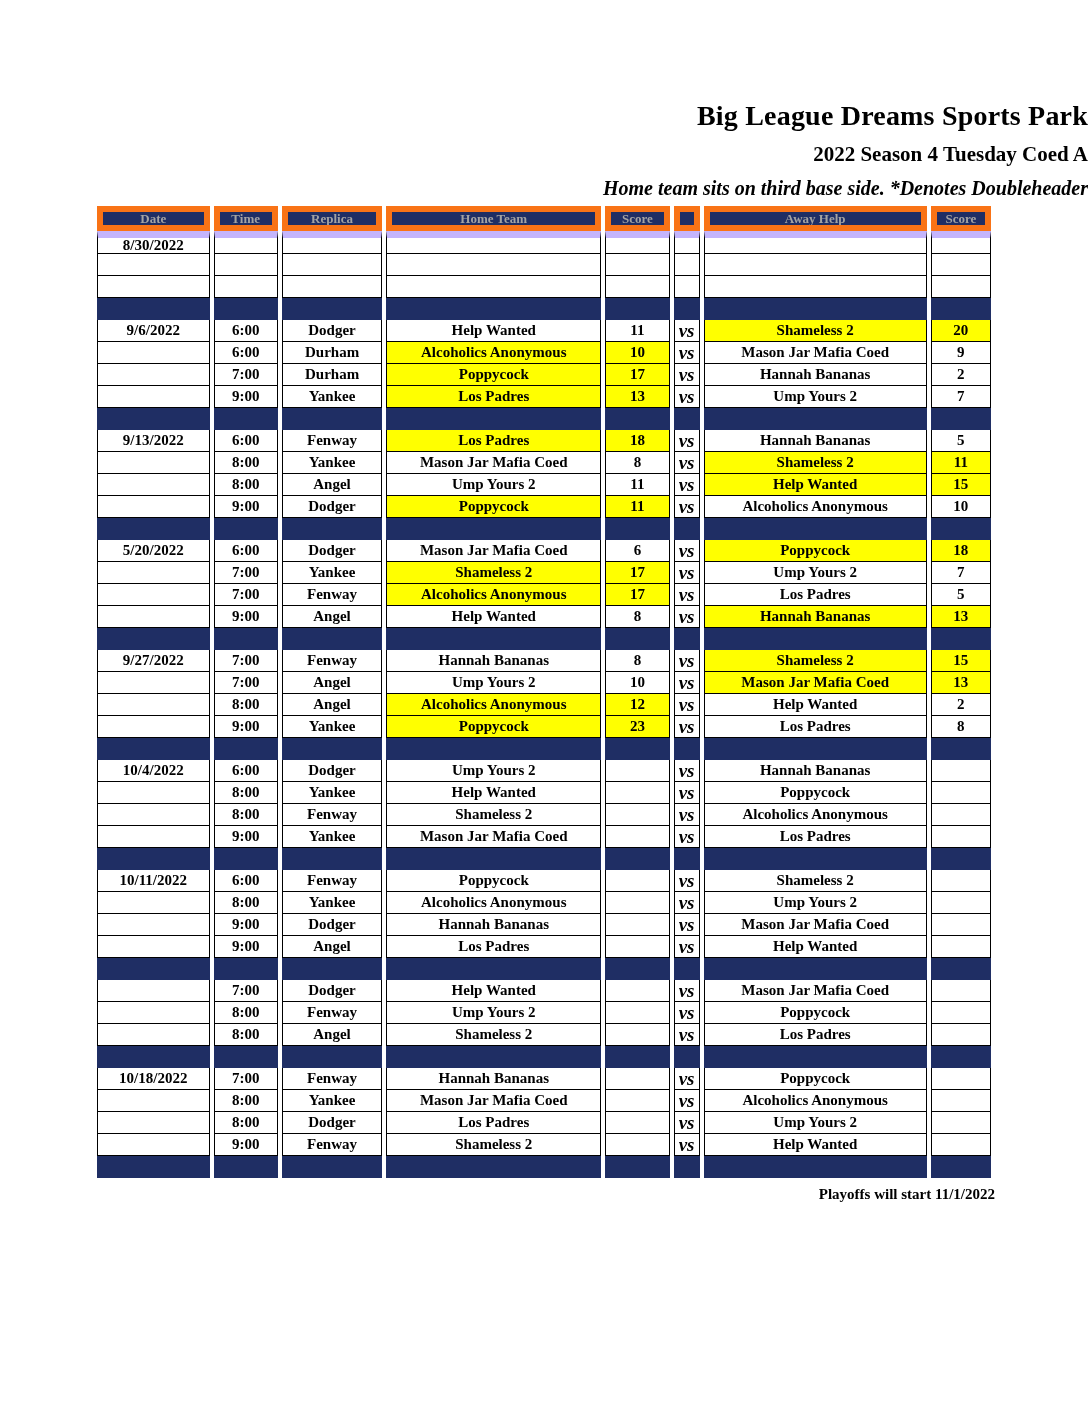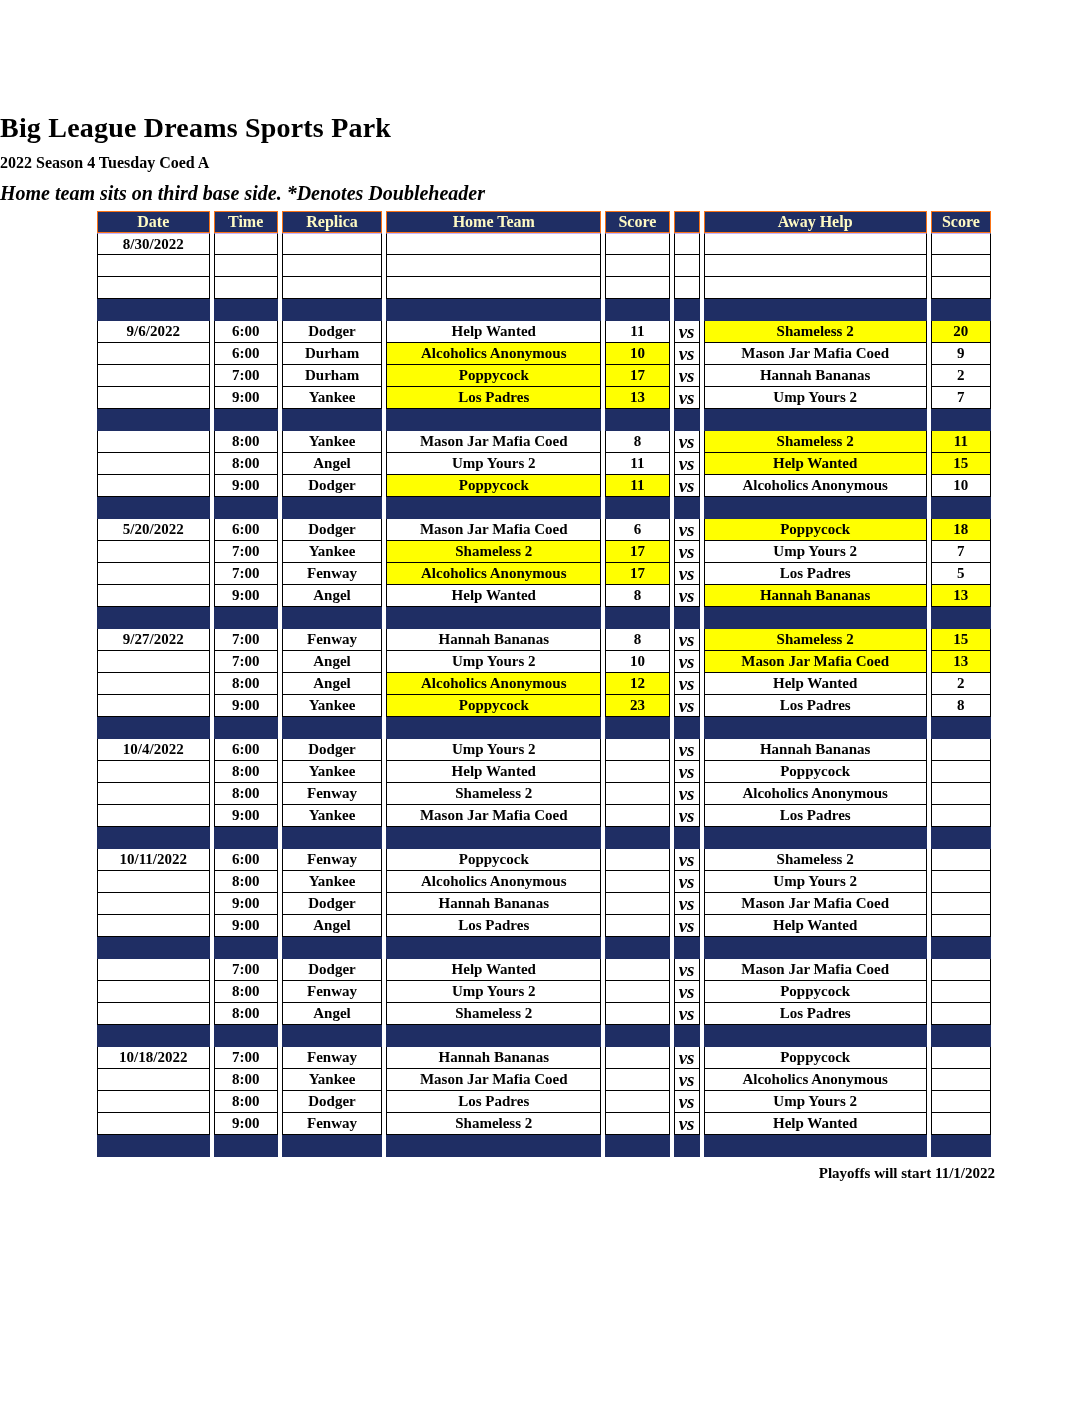--- a/index.html
+++ b/index.html
@@ -2,33 +2,33 @@
 <html style="--navy: #1F2E64; --hl: #FFFF00;"><head>
 <meta charset="utf-8">
 <style>
   :root{
     --navy:#1F2E64;
     --hl:#FFFF00;
   }
   *{box-sizing:border-box;}
   body{margin:0;background:#ffffff;font-family:"Liberation Serif", serif;color:#000;}
   .page{width:1088px;min-height:1408px;background:#fff;padding-top:100px;margin:0 auto;}
-  .titles{text-align:left;margin:12px auto 4px;}
+  .titles{text-align:right;margin:0 auto 4px;}
   .main-title{font-size:28px;font-weight:bold;margin:0 0 10px 0;letter-spacing:.2px;}
-  .sub-title{font-size:16px;font-weight:bold;margin:0 0 10px 0;}
+  .sub-title{font-size:21px;font-weight:bold;margin:0 0 10px 0;}
   .note-line{font-size:20px;font-weight:bold;font-style:italic;margin:0 0 6px 0;}
   table.schedule{width:902px;margin:2px auto 0;border-collapse:separate;border-spacing:4px 0;table-layout:fixed;}
   col.c-date{width:112px;} col.c-time{width:64px;} col.c-replica{width:100px;}
   col.c-home{width:214px;} col.c-hscore{width:64px;} col.c-vs{width:26px;}
   col.c-away{width:222px;} col.c-ascore{width:60px;}
   th,td{height:22px;padding:0 2px;text-align:center;vertical-align:middle;
         font-weight:bold;font-size:15px;line-height:1;overflow:hidden;white-space:nowrap;}
-  thead th{background:var(--navy);color:#fef9c3;border:1px solid #f97316;font-size:16px;}
+  thead th{background:var(--navy);color:#a3a3a3;border:6px solid #f97316;font-size:13px;}
   tbody td{border-left:1px solid #000;border-right:1px solid #000;border-bottom:1px solid #000;background:#fff;}
-  tbody tr:first-child td{border-top:1px solid #c4b5fd;}
+  tbody tr:first-child td{border-top:7px solid #c4b5fd;}
   tbody tr.sep td{background:var(--navy);border-color:var(--navy);}
   td.hl{background:var(--hl);}
   td.vs-cell{font-style:italic;font-size:19px;}
   .footer-note{width:902px;margin:8px auto 0;text-align:right;font-weight:bold;font-size:15px;}
 </style>
 </head>
 <body>
 
 <div class="page">
   <div class="titles">
@@ -145,20 +145,30 @@
           <td></td>
           <td></td>
           <td></td>
           <td></td>
           <td></td>
           <td></td>
           <td></td>
           <td></td>
         </tr>
         <tr>
+          <td>9/13/2022</td>
+          <td>6:00</td>
+          <td>Fenway</td>
+          <td class="hl">Los Padres</td>
+          <td class="hl">18</td>
+          <td class="vs-cell">vs</td>
+          <td>Hannah Bananas</td>
+          <td>5</td>
+        </tr>
+        <tr>
           <td></td>
           <td>8:00</td>
           <td>Yankee</td>
           <td>Mason Jar Mafia Coed</td>
           <td>8</td>
           <td class="vs-cell">vs</td>
           <td class="hl">Shameless 2</td>
           <td class="hl">11</td>
         </tr>
         <tr>

